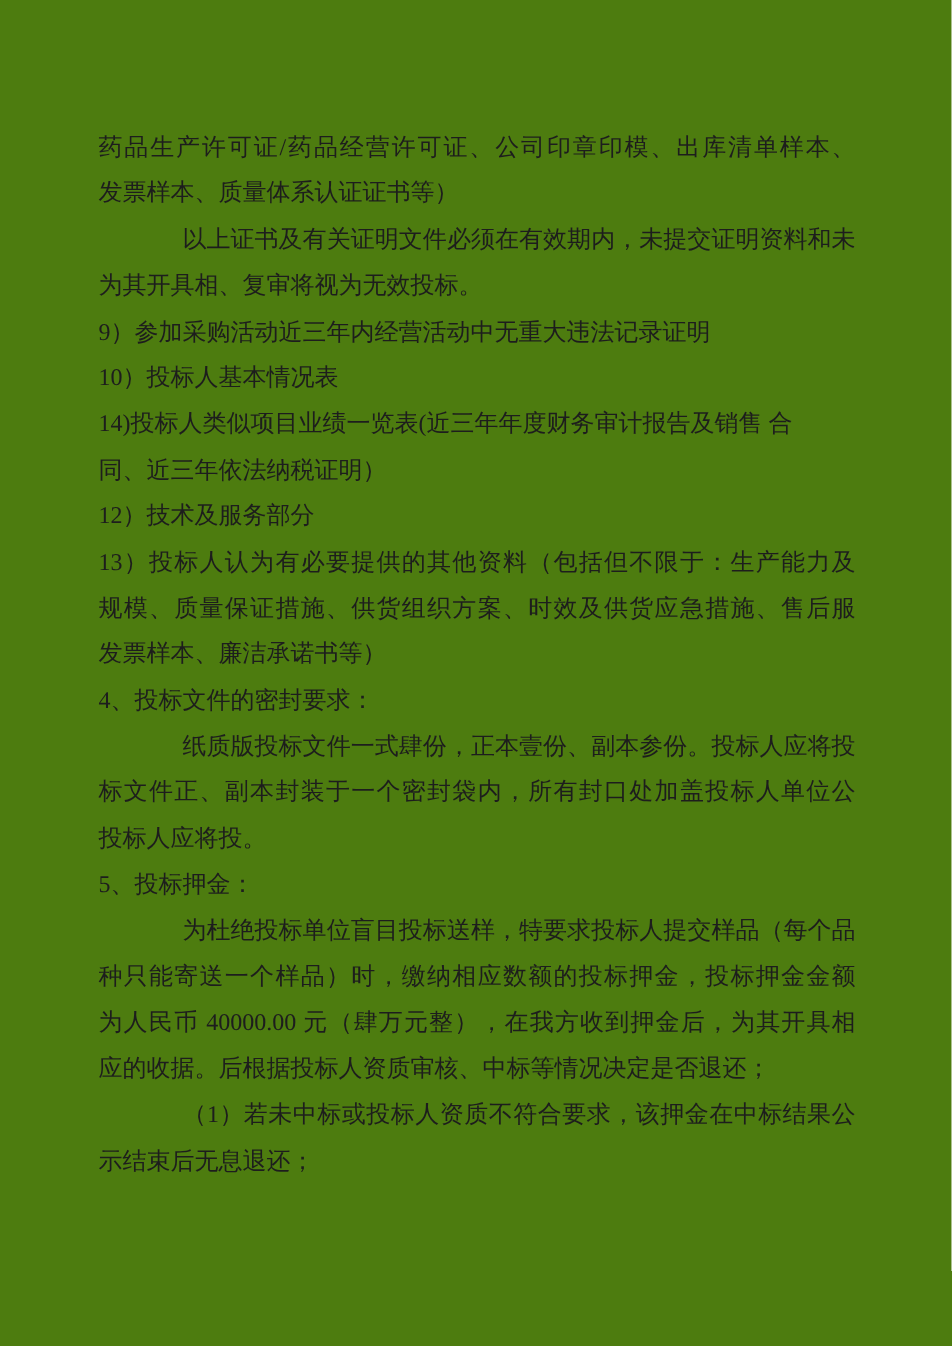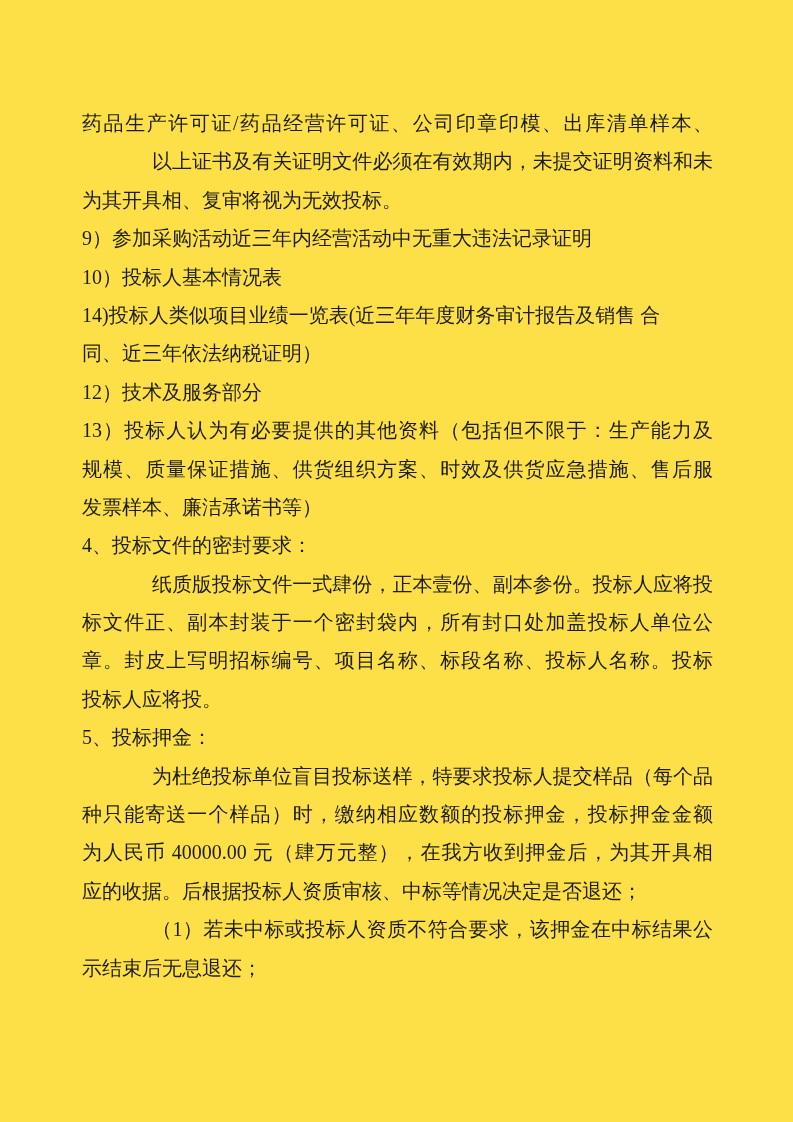--- a/index.html
+++ b/index.html
@@ -35,37 +35,37 @@
     text-align: justify;
     text-align-last: justify;
   }
   .line.indent {
     text-indent: 70px;
   }
 </style>
 </head>
 <body>
 
-<div class="page" style="background: #fde047;">
+<div class="page" style="background: #4d7c0f;">
   <div class="doc-body" style="color: rgb(29, 29, 29);">
       <div class="line full">药品生产许可证/药品经营许可证、公司印章印模、出库清单样本、</div>
+      <div class="line">发票样本、质量体系认证证书等）</div>
       <div class="line indent full">以上证书及有关证明文件必须在有效期内，未提交证明资料和未</div>
       <div class="line">为其开具相、复审将视为无效投标。</div>
       <div class="line">9）参加采购活动近三年内经营活动中无重大违法记录证明</div>
       <div class="line">10）投标人基本情况表</div>
       <div class="line">14)投标人类似项目业绩一览表(近三年年度财务审计报告及销售 合</div>
       <div class="line">同、近三年依法纳税证明）</div>
       <div class="line">12）技术及服务部分</div>
       <div class="line full">13）投标人认为有必要提供的其他资料（包括但不限于：生产能力及</div>
       <div class="line full">规模、质量保证措施、供货组织方案、时效及供货应急措施、售后服</div>
       <div class="line">发票样本、廉洁承诺书等）</div>
       <div class="line">4、投标文件的密封要求：</div>
       <div class="line indent full">纸质版投标文件一式肆份，正本壹份、副本参份。投标人应将投</div>
       <div class="line full">标文件正、副本封装于一个密封袋内，所有封口处加盖投标人单位公</div>
-      <div class="line full">章。封皮上写明招标编号、项目名称、标段名称、投标人名称。投标</div>
       <div class="line">投标人应将投。</div>
       <div class="line">5、投标押金：</div>
       <div class="line indent full">为杜绝投标单位盲目投标送样，特要求投标人提交样品（每个品</div>
       <div class="line full">种只能寄送一个样品）时，缴纳相应数额的投标押金，投标押金金额</div>
       <div class="line full">为人民币 40000.00 元（肆万元整），在我方收到押金后，为其开具相</div>
       <div class="line">应的收据。后根据投标人资质审核、中标等情况决定是否退还；</div>
       <div class="line indent full">（1）若未中标或投标人资质不符合要求，该押金在中标结果公</div>
       <div class="line">示结束后无息退还；</div>
     </div>
 </div>

